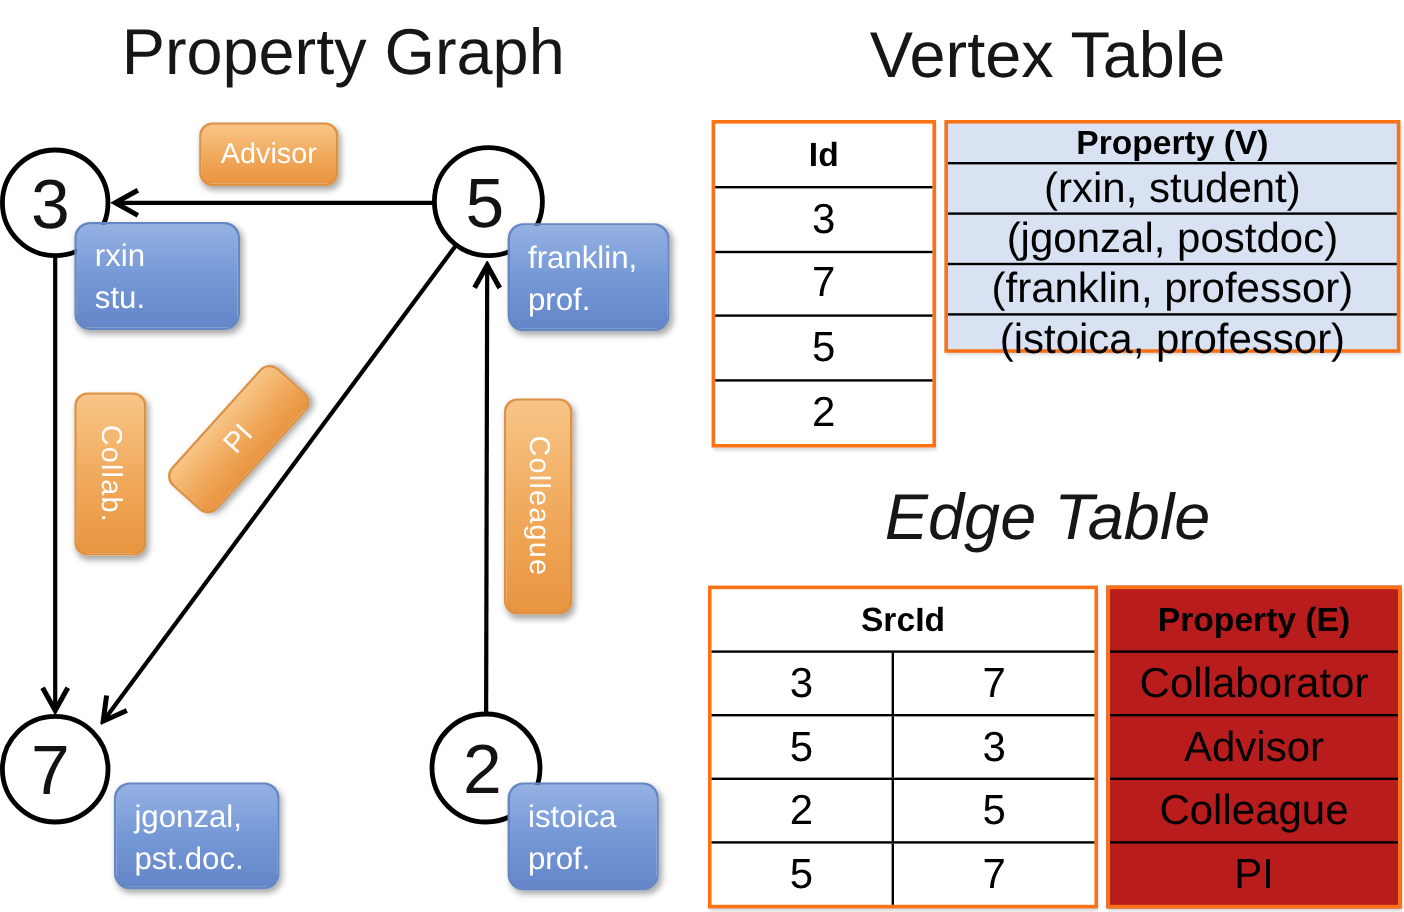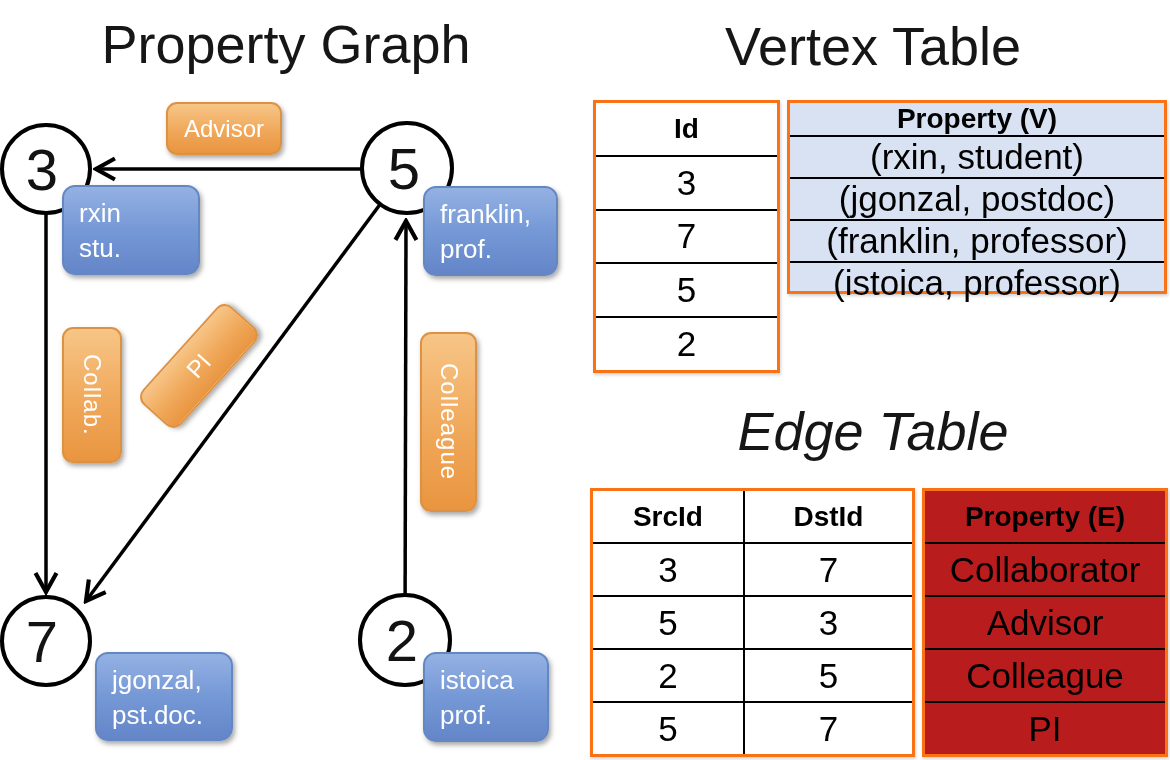--- a/index.html
+++ b/index.html
@@ -118,21 +118,20 @@
     <div class="row hdr">Property (V)</div>
     <div class="row">(rxin, student)</div>
     <div class="row">(jgonzal, postdoc)</div>
     <div class="row">(franklin, professor)</div>
     <div class="row">(istoica, professor)</div>
   </div>
 
   <div class="tbl" id="et-left" style="left:590px; top:488px; width:325px; height:269px;">
     <div class="row hdr">
       <div class="cell c1">SrcId</div>
-      <div class="cell c2">DstId</div>
     </div>
     <div class="row">
       <div class="cell c1">3</div>
       <div class="cell c2">7</div>
     </div>
     <div class="row">
       <div class="cell c1">5</div>
       <div class="cell c2">3</div>
     </div>
     <div class="row">

